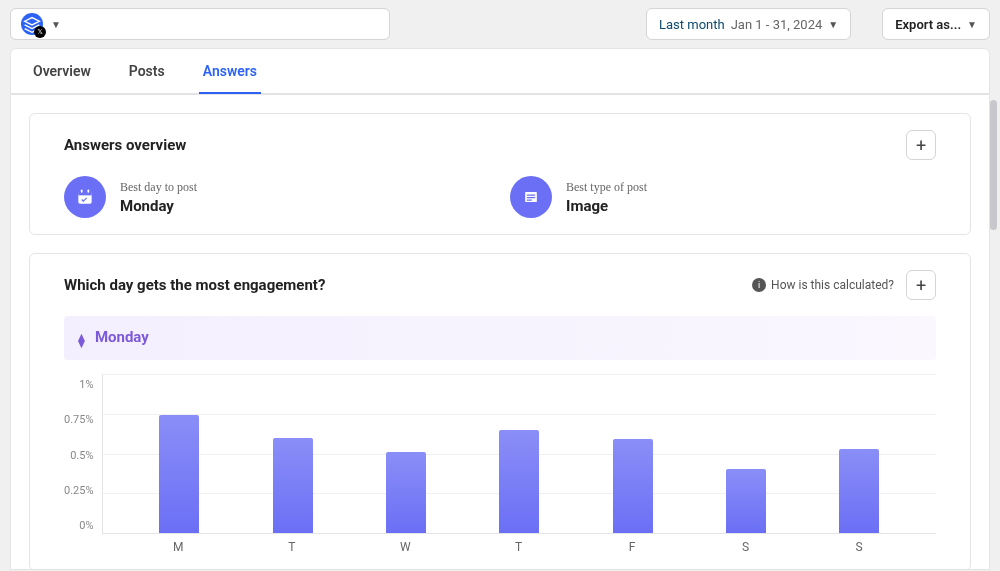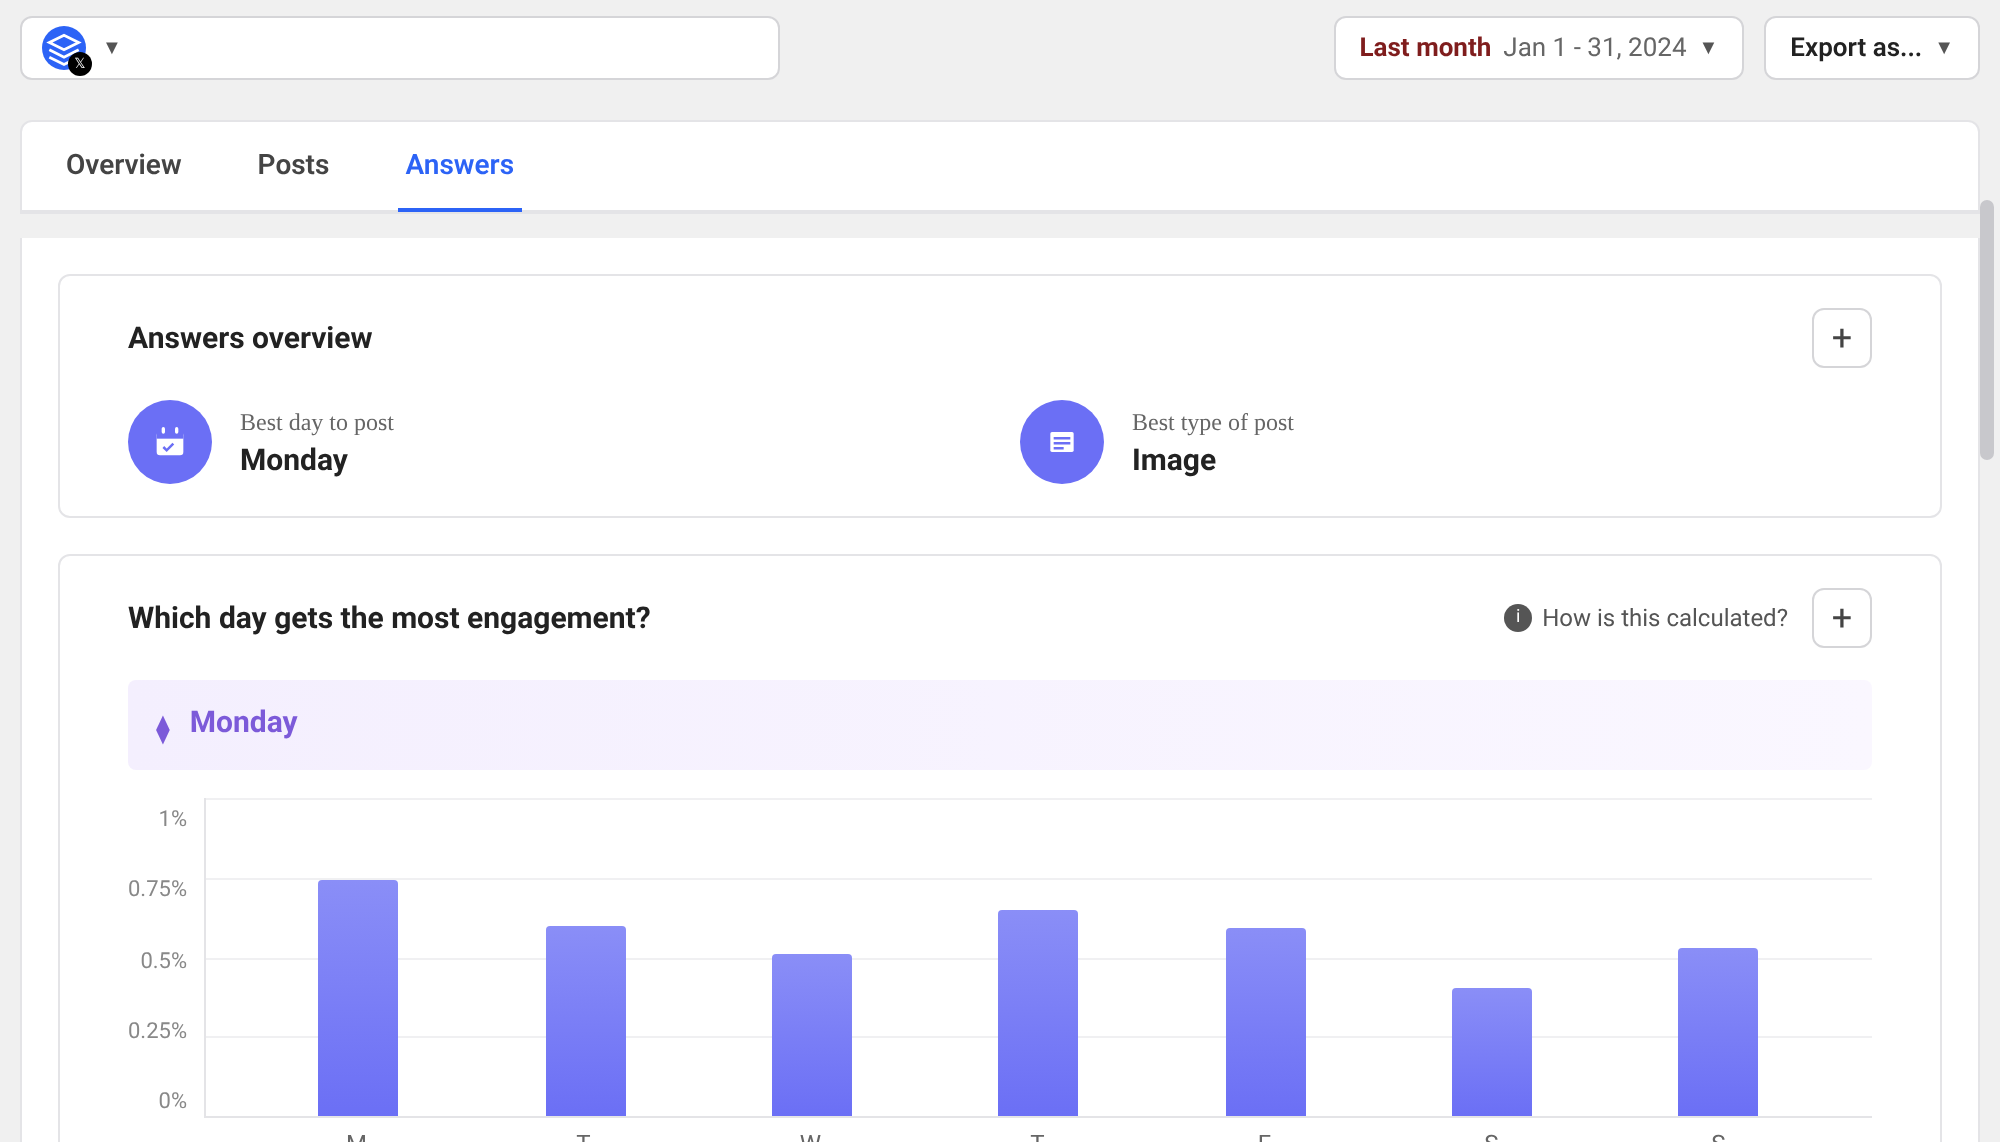--- a/index.html
+++ b/index.html
@@ -7,25 +7,25 @@
     
     .topbar { display: flex; align-items: center; padding: 8px 10px 8px 10px; gap: 10px; }
     .account-selector { display: flex; align-items: center; gap: 8px; background: #fff; border: 1px solid #d5d5d8; border-radius: 6px; padding: 6px 10px; width: 380px; height: 32px; }
     .account-icon { width: 22px; height: 22px; border-radius: 50%; position: relative; display: flex; align-items: center; justify-content: center; }
     .account-icon svg { width: 22px; height: 22px; }
     .account-badge { position: absolute; bottom: -3px; right: -3px; width: 12px; height: 12px; border-radius: 50%; background: #000; color: #fff; font-size: 7px; display: flex; align-items: center; justify-content: center; }
     .account-name { font-size: 13px; color: #222; flex: 1; }
     .dropdown-caret { font-size: 10px; color: #555; }
     .spacer { flex: 1; }
     .date-picker { display: flex; align-items: center; gap: 6px; background: #fff; border: 1px solid #d5d5d8; border-radius: 6px; padding: 6px 12px; height: 32px; }
-    .date-label { font-size: 13px; font-weight: 700; color: #7f1d1d; }
+    .date-label { font-size: 13px; font-weight: 400; color: #0c4a6e; }
     .date-range { font-size: 13px; color: #666; }
-    .export-btn { display: flex; align-items: center; gap: 6px; background: #fff; border: 1px solid #d5d5d8; border-radius: 6px; padding: 6px 12px; height: 32px; font-size: 13px; font-weight: 600; color: #222; }
-    
-    .tabs-container { background: #fff; border: 1px solid #e4e4e7; border-radius: 6px 6px 0 0; margin: 12px 10px; }
+    .export-btn { display: flex; align-items: center; gap: 6px; background: #fff; border: 1px solid #d5d5d8; border-radius: 6px; padding: 6px 12px; height: 32px; font-size: 13px; font-weight: 600; color: #222; margin-left: 21px; }
+    
+    .tabs-container { background: #fff; border: 1px solid #e4e4e7; border-radius: 6px 6px 0 0; margin: 0 10px; }
     .tabs { display: flex; gap: 30px; padding: 0 18px; border-bottom: 1px solid #e4e4e7; }
     .tab { padding: 14px 4px 14px 4px; font-size: 14px; font-weight: 600; color: #444; position: relative; cursor: pointer; }
     .tab.active { color: #2c63f6; }
     .tab.active::after { content: ''; position: absolute; bottom: -1px; left: 0; right: 0; height: 2px; background: #2c63f6; }
     
     .content { padding: 18px; display: flex; flex-direction: column; gap: 18px; overflow-y: auto; height: calc(571px - 48px - 48px); background: #fff; margin: 0 10px; border: 1px solid #e4e4e7; border-top: none; }
     
     .card { border: 1px solid #e4e4e7; border-radius: 6px; padding: 16px 34px; background: #fff; }
     .card-header { display: flex; align-items: center; justify-content: space-between; margin-bottom: 16px; }
     .card-title { font-size: 15px; font-weight: 700; color: #222; }

